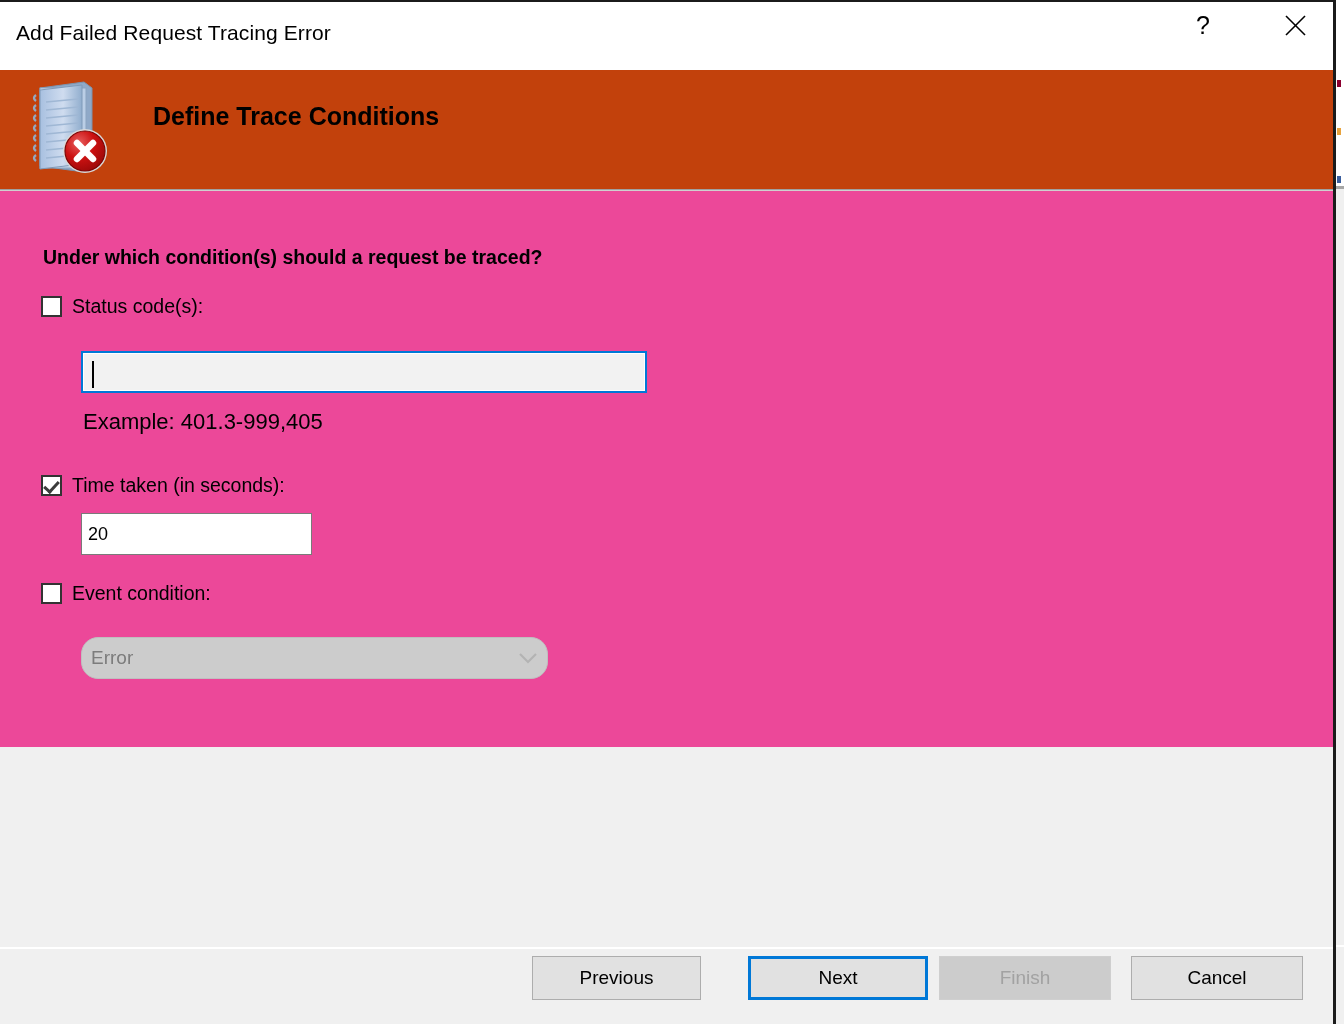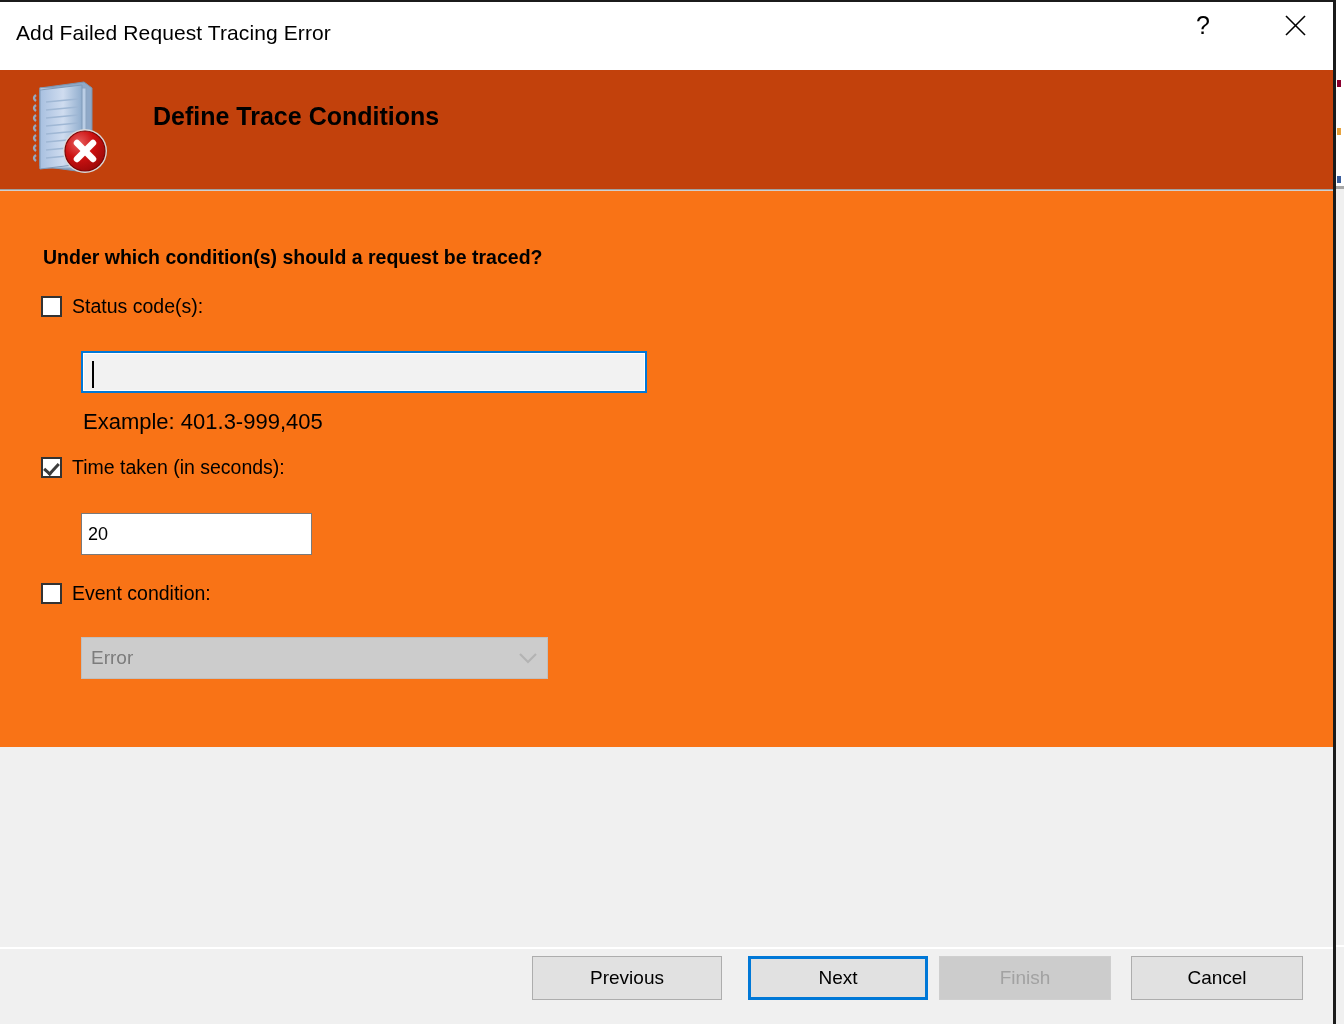--- a/index.html
+++ b/index.html
@@ -128,21 +128,21 @@
     background: #cfcfcf;
   }
 
   
   .body-area {
     position: absolute;
     left: 0;
     top: 189px;
     width: 100%;
     height: 556px;
-    background: #f97316;
+    background: #ec4899;
   }
 
   .question {
     position: absolute;
     left: 43px;
     top: 55px;
     font-size: 19.5px;
     font-weight: bold;
     color: #000000;
     white-space: nowrap;
@@ -384,48 +384,48 @@
       <span class="cb-label">Status code(s):</span>
     </div>
 
     <div class="txt focused-empty" style="left:81px; top:160px; width:566px; height:42px;">
       <span class="caret"></span>
       <span></span>
     </div>
 
     <div class="hint" style="left:83px; top:218px;">Example: 401.3-999,405</div>
 
-    <div class="row-check" style="left:41px; top:265px;">
+    <div class="row-check" style="left:41px; top:283px;">
       <span class="cb checked"></span>
       <span class="cb-label">Time taken (in seconds):</span>
     </div>
 
     <div class="txt normal" style="left:81px; top:322px; width:231px; height:42px; display:flex; align-items:center;">
       <span>20</span>
     </div>
 
     <div class="row-check" style="left:41px; top:391px;">
       <span class="cb"></span>
       <span class="cb-label">Event condition:</span>
     </div>
 
-    <div class="combo" style="left:81px; top:446px; width:467px; height:42px;">
+    <div class="combo" style="left:81px; top:446px; width:467px; height:42px;border-radius:17px;">
       <span class="combo-value">Error</span>
       <span class="combo-arrow">
         <svg width="18" height="11" viewBox="0 0 18 11" aria-hidden="true">
           <polyline points="1,1 9,9 17,1" fill="none" stroke="#b3b3b3" stroke-width="2.2"></polyline>
         </svg>
       </span>
     </div>
 
   </div>
 
   <div class="footer-rule"></div>
   <div class="footer">
-    <button class="btn" style="left:532px; width:190px;">Previous</button>
+    <button class="btn" style="left:532px; width:169px;">Previous</button>
 
     <button class="btn default" style="left:748px; width:180px;">Next</button>
 
     <button class="btn" style="left:1131px; width:172px;">Cancel</button>
 
     <button class="btn disabled" style="left:939px; width:172px;">Finish</button>
   </div>
 
 </div>
 

